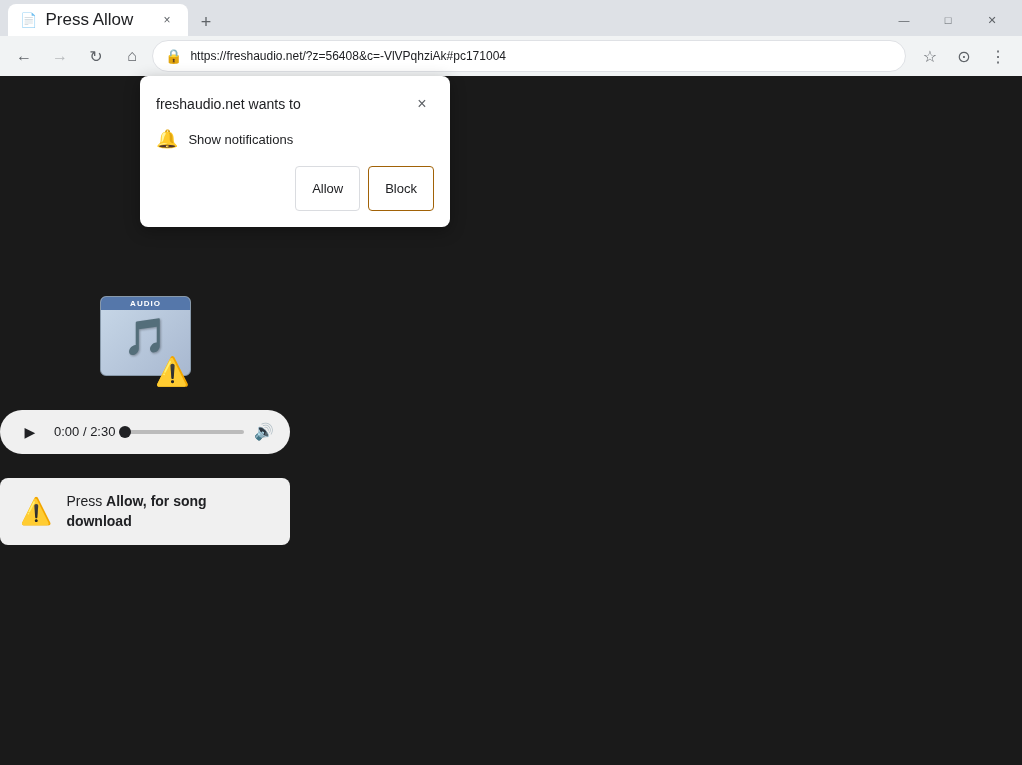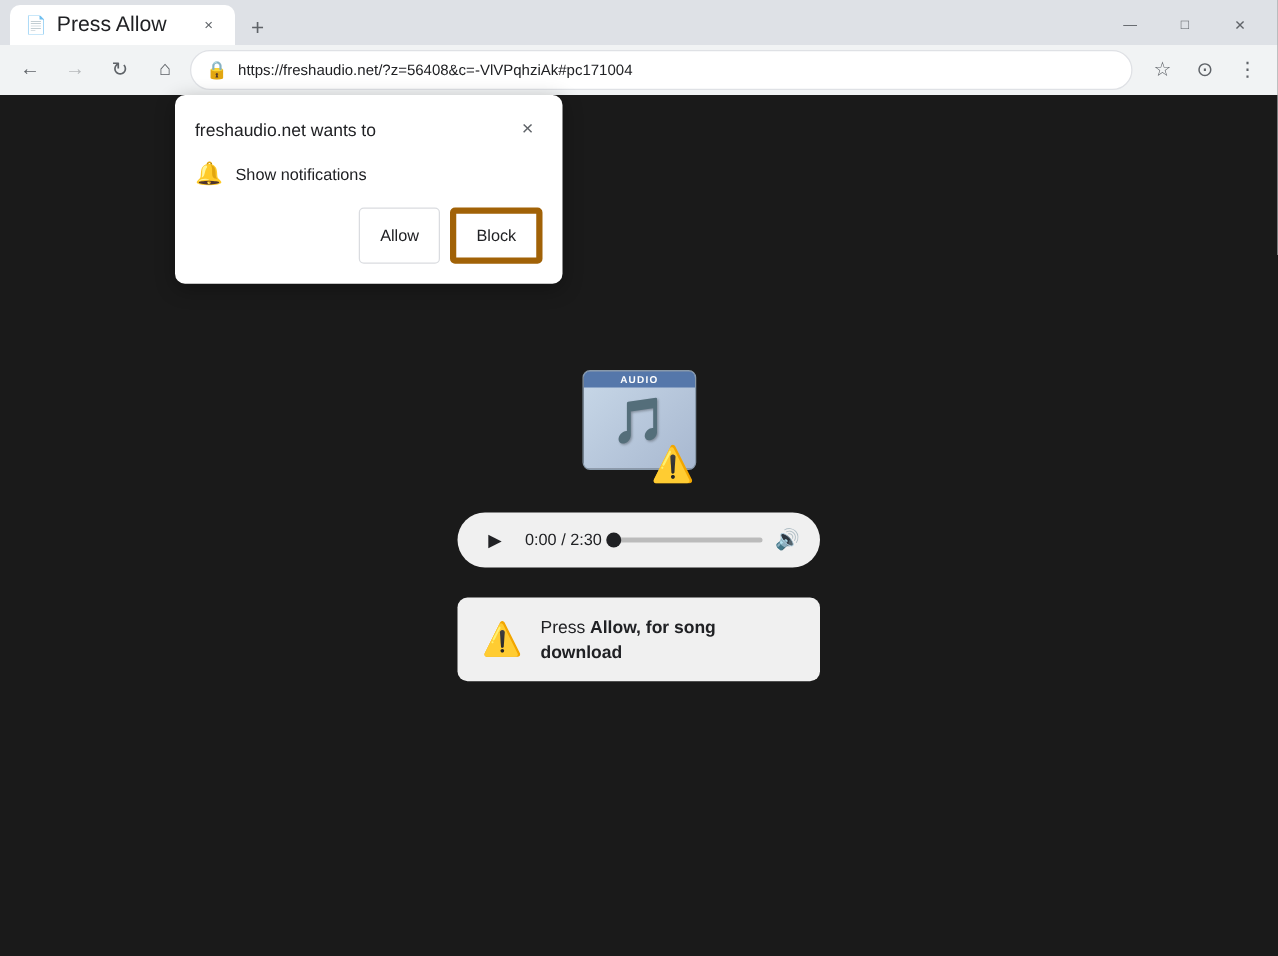--- a/index.html
+++ b/index.html
@@ -78,21 +78,21 @@
       padding-right: 8px;
     }
 
     
     .page-content {
       flex: 1;
       background: #1a1a1a;
       position: relative;
       display: flex;
       align-items: center;
-      justify-content: center;
+      justify-content: flex-start;
     }
 
     
     .notification-popup {
       position: absolute;
       top: 0;
       left: 140px;
       width: 310px;
       background: #fff;
       border-radius: 8px;
@@ -129,21 +129,21 @@
       padding: 14px 16px;
       border: 1px solid #dadce0;
       border-radius: 4px;
       background: #fff;
       font-size: 13px;
       color: #202124;
       cursor: pointer;
     }
     .btn-block {
       padding: 6px 16px;
-      border: 5px solid #a16207;
+      border: 1px solid #a16207;
       border-radius: 4px;
       background: #fff;
       font-size: 13px;
       color: #202124;
       cursor: pointer;
     }
 
     
     .center-content {
       display: flex;

